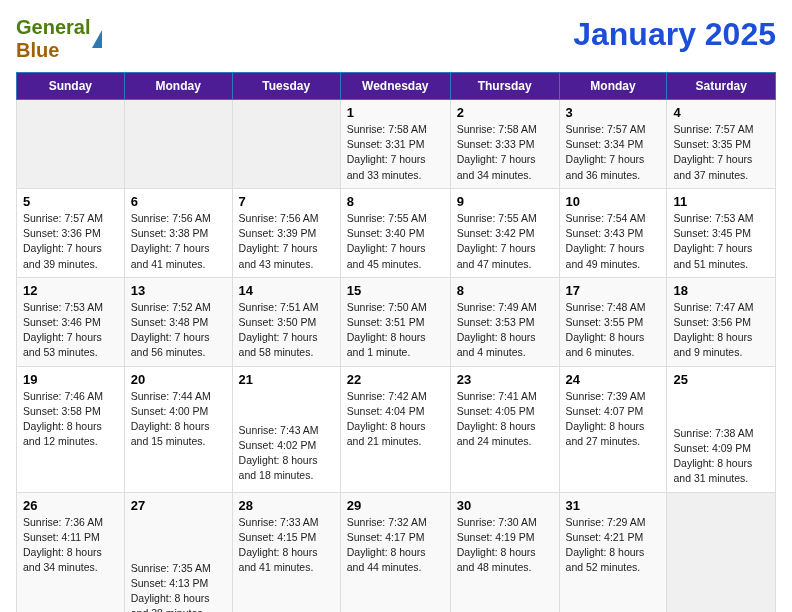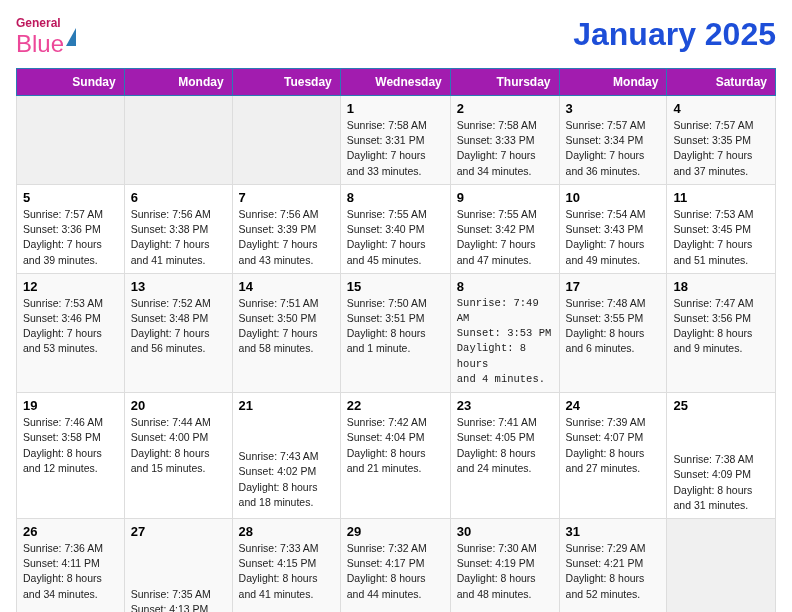--- a/index.html
+++ b/index.html
@@ -27,23 +27,23 @@
     .subtitle {
       font-size: 15px;
       color: #333;
     }
     .calendar {
       width: 100%;
       border-collapse: collapse;
       font-size: 11px;
     }
     .calendar thead tr th {
-      background: #a21caf;
+      background: #4c1d95;
       color: #fff;
-      text-align: right;
+      text-align: center;
       padding: 6px 8px;
       font-size: 12px;
       font-weight: bold;
       border: 1px solid #2a7ab5;
       margin-left: 33px;
     }
     .calendar tbody tr td {
       vertical-align: top;
       padding: 5px 6px;
       border: 1px solid #ddd;
@@ -72,22 +72,22 @@
       background: #f0f0f0 !important;
     }
     .logo-wrapper {
       display: flex;
       align-items: center;
     }
     .logo-text {
       display: flex;
       flex-direction: column;
     }
-    .logo-line1 { font-size: 12px; font-weight: bold; color: #be185d; }
-    .logo-line2 { font-size: 24px; font-weight: normal; color: #ec4899; }
+    .logo-line1 { font-size: 20px; font-weight: bold; color: #4d7c0f; }
+    .logo-line2 { font-size: 20px; font-weight: bold; color: #a16207; }
     .logo-triangle {
       width: 0;
       height: 0;
       border-left: 10px solid transparent;
       border-bottom: 18px solid #2a7ab5;
       margin-left: 2px;
       margin-bottom: 0px;
     }
   </style>
 </head>
@@ -227,21 +227,21 @@
         </td>
         <td>
           <span class="day-number">15</span>
           <div class="day-info" style="white-space: pre-line;">Sunrise: 7:50 AM
 Sunset: 3:51 PM
 Daylight: 8 hours
 and 1 minute.</div>
         </td>
         <td>
           <span class="day-number">8</span>
-          <div class="day-info" style="white-space: pre-line; font-family: Liberation Mono, monospace;">Sunrise: 7:49 AM
+          <div class="day-info" style="white-space: pre-line;">Sunrise: 7:49 AM
 Sunset: 3:53 PM
 Daylight: 8 hours
 and 4 minutes.</div>
         </td>
         <td>
           <span class="day-number">17</span>
           <div class="day-info" style="white-space: pre-line;">Sunrise: 7:48 AM
 Sunset: 3:55 PM
 Daylight: 8 hours
 and 6 minutes.</div>

